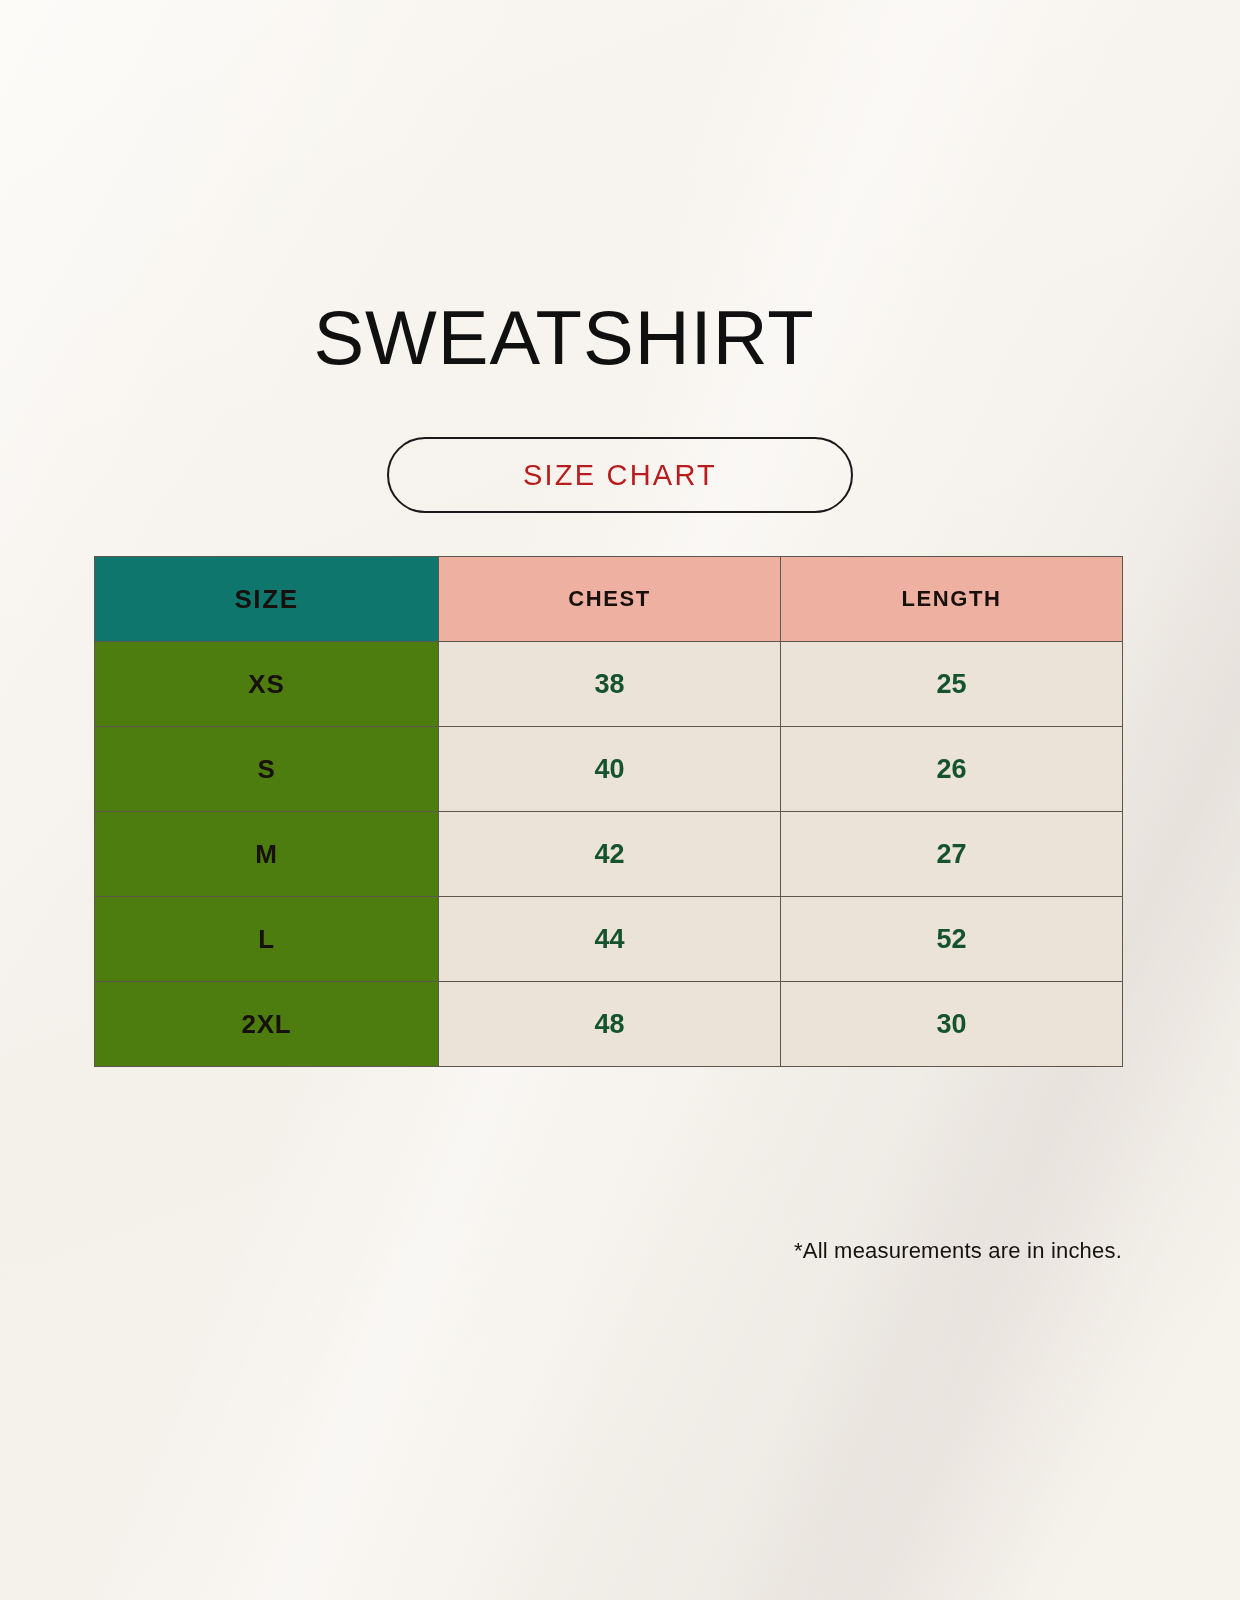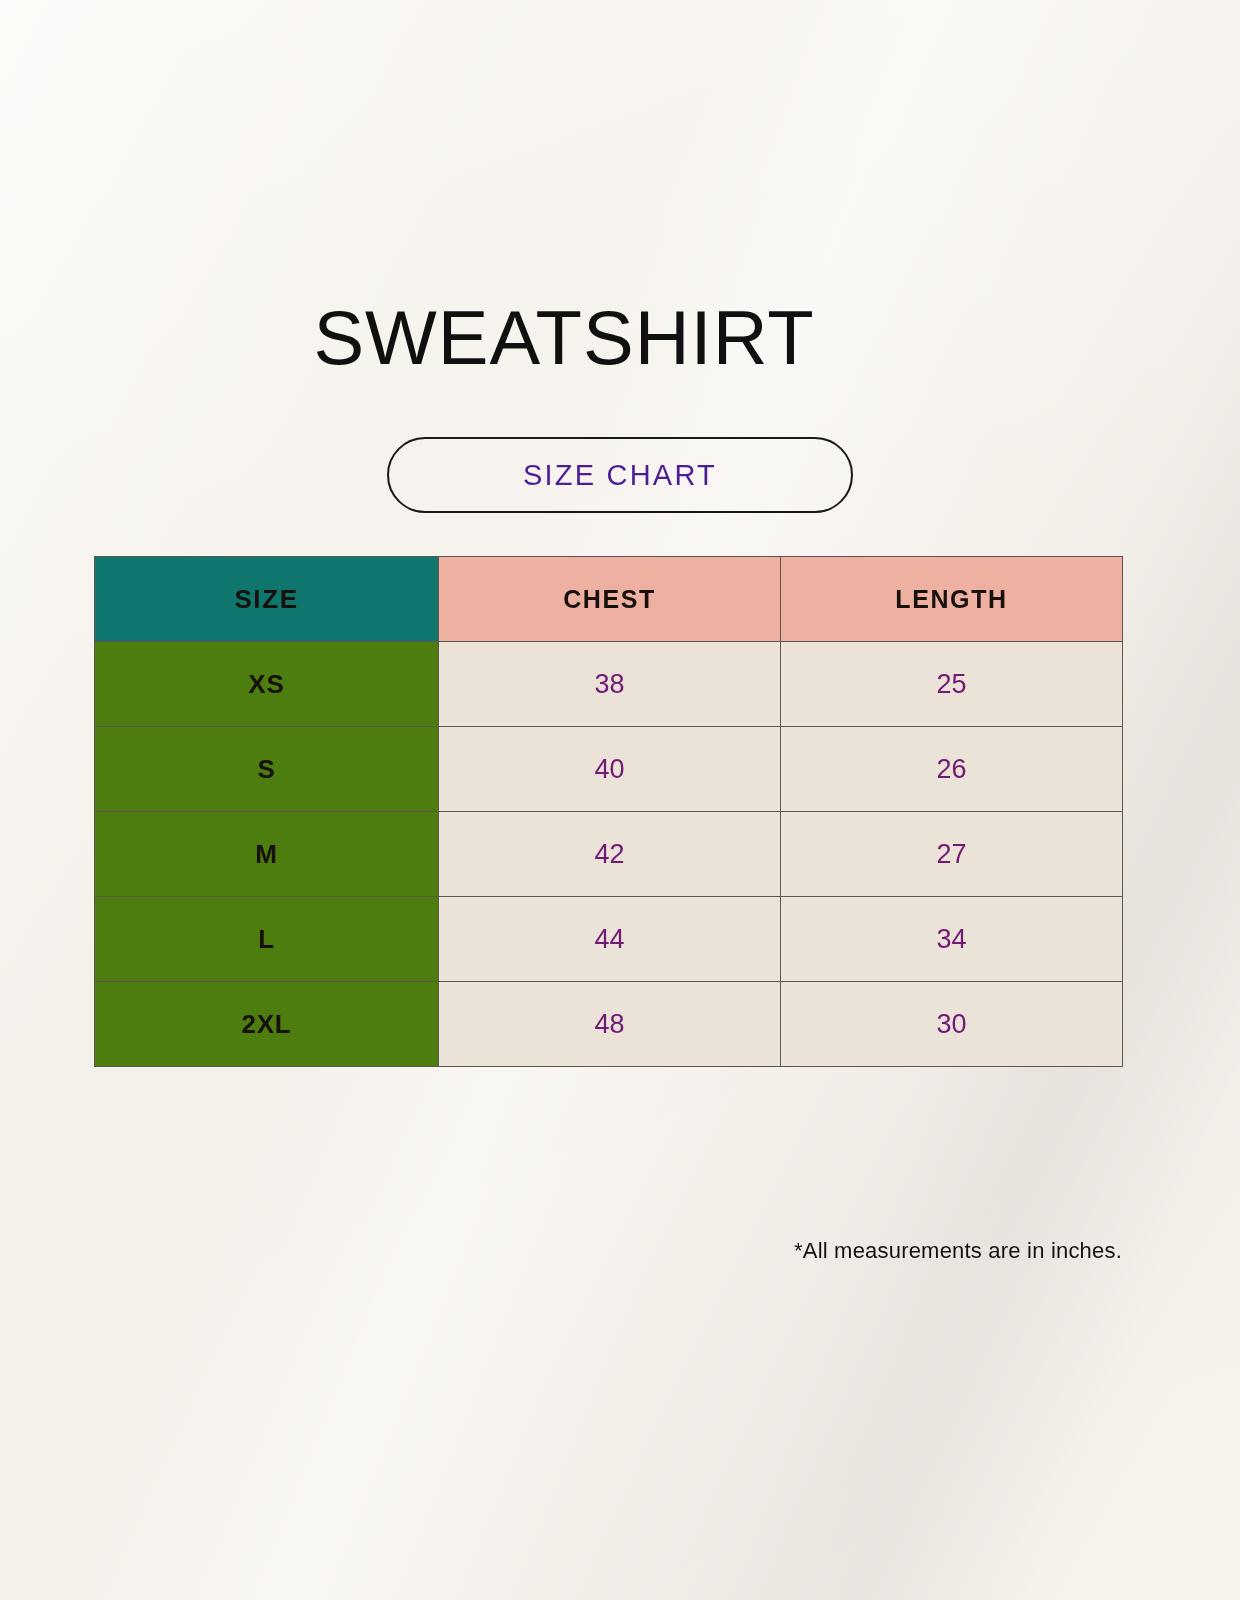--- a/index.html
+++ b/index.html
@@ -78,21 +78,21 @@
     display: flex;
     align-items: center;
     justify-content: center;
     background: transparent;
     box-sizing: border-box;
   }
   .pill-label {
     font-size: 29px;
     letter-spacing: 2.2px;
     font-weight: 500;
-    color: #4c1d95;
+    color: #b91c1c;
   }
 
   .table-wrap {
     position: absolute;
     top: 556px;
     left: 94px;
     width: 1028px;
   }
   table.size-chart {
     border-collapse: collapse;
@@ -113,37 +113,37 @@
 
   th.h-size {
     background: #0f766e;
     font-size: 26px;
     letter-spacing: 1.6px;
     font-weight: 700;
     color: #17100c;
   }
   th.h-accent {
     background: #eeb1a1;
-    font-size: 25px;
+    font-size: 22px;
     letter-spacing: 1.6px;
     font-weight: 700;
     color: #17100c;
   }
   td.size-cell {
     background: #4d7c0f;
     font-size: 26px;
     font-weight: 700;
     color: #17100c;
     letter-spacing: 0.8px;
   }
   td.val-cell {
     background: #ebe2d8;
     font-size: 27px;
-    font-weight: 400;
-    color: #701a75;
+    font-weight: 700;
+    color: #14532d;
   }
 
   .footnote {
     position: absolute;
     top: 1238px;
     left: 94px;
     width: 1028px;
     text-align: right;
     font-size: 22px;
     letter-spacing: 0.2px;
@@ -191,21 +191,21 @@
           <td class="val-cell">26</td>
         </tr>
         <tr>
           <td class="size-cell">M</td>
           <td class="val-cell">42</td>
           <td class="val-cell">27</td>
         </tr>
         <tr>
           <td class="size-cell">L</td>
           <td class="val-cell">44</td>
-          <td class="val-cell">34</td>
+          <td class="val-cell">52</td>
         </tr>
         <tr>
           <td class="size-cell">2XL</td>
           <td class="val-cell">48</td>
           <td class="val-cell">30</td>
         </tr>
       </tbody>
     </table>
   </div>
 

